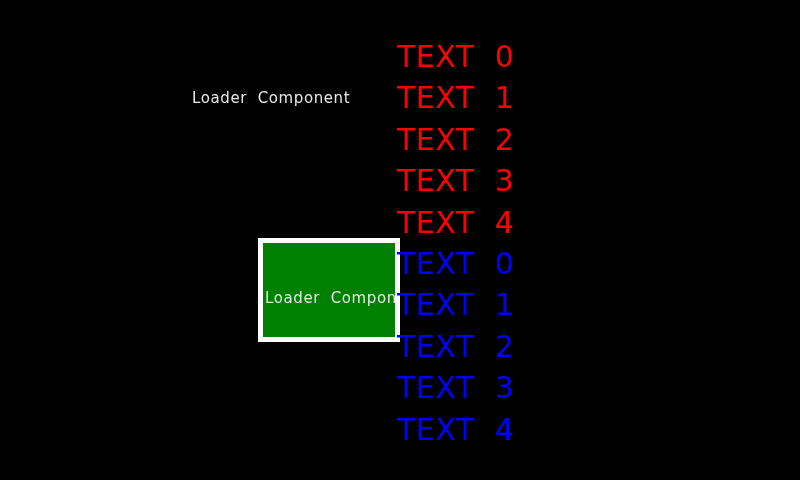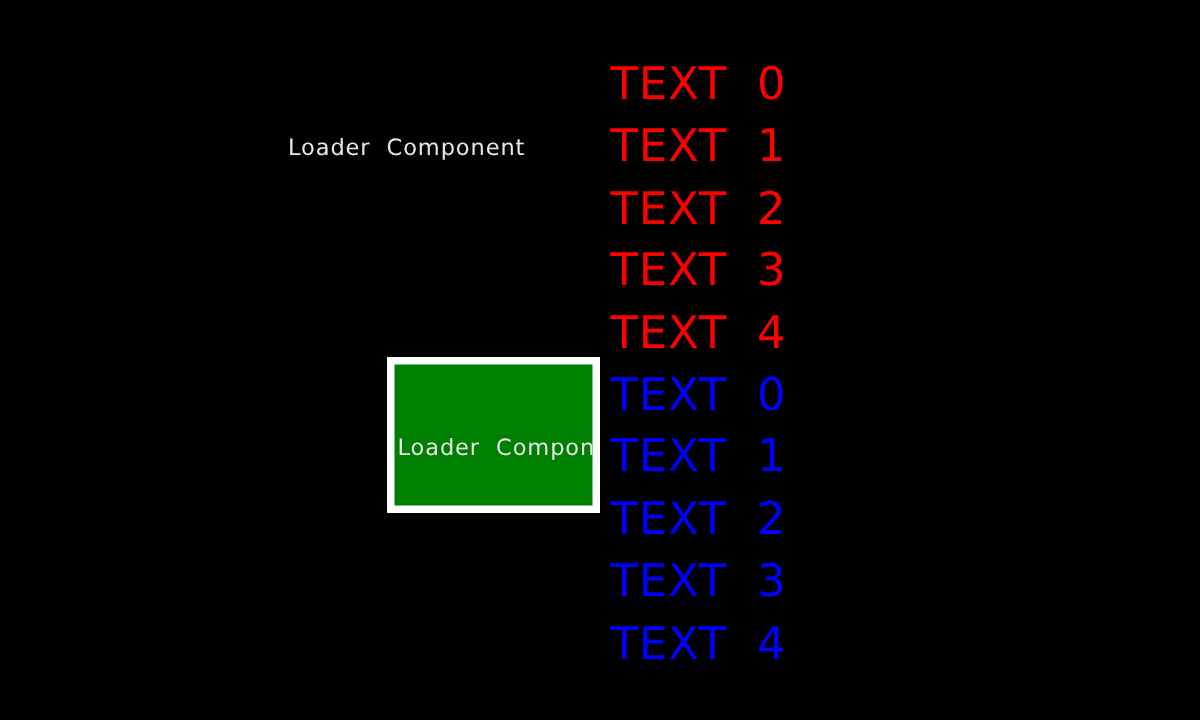--- a/index.html
+++ b/index.html
@@ -26,21 +26,21 @@
     font-family: "DejaVu Sans", sans-serif;
     font-size: 15px;
     letter-spacing: 0.6px;
     white-space: pre;
     line-height: 20px;
   }
 
   
   .text-list {
     position: absolute;
-    left: 407px;
+    left: 397px;
     top: 36px;
     width: 240px;
   }
   .text-row {
     height: 41.4px;
     line-height: 41.4px;
     font-family: "DejaVu Sans", sans-serif;
     font-size: 30px;
     white-space: pre;
     letter-spacing: 0.5px;

